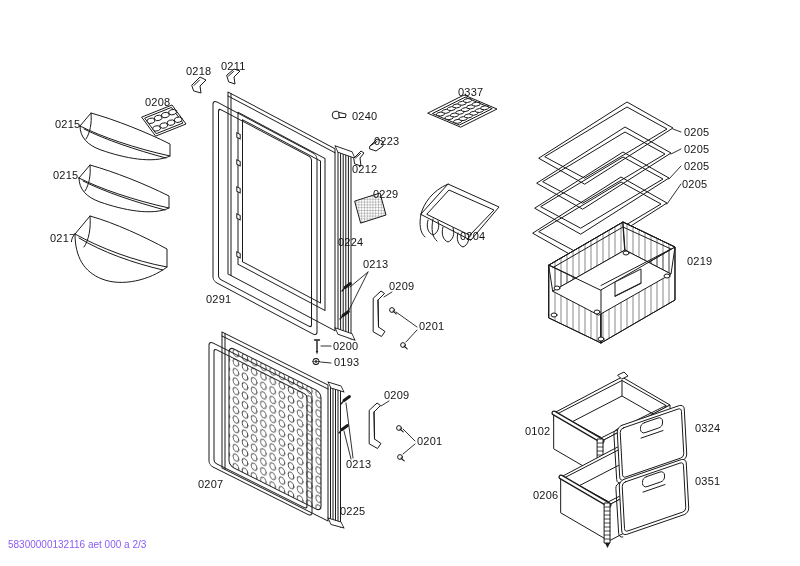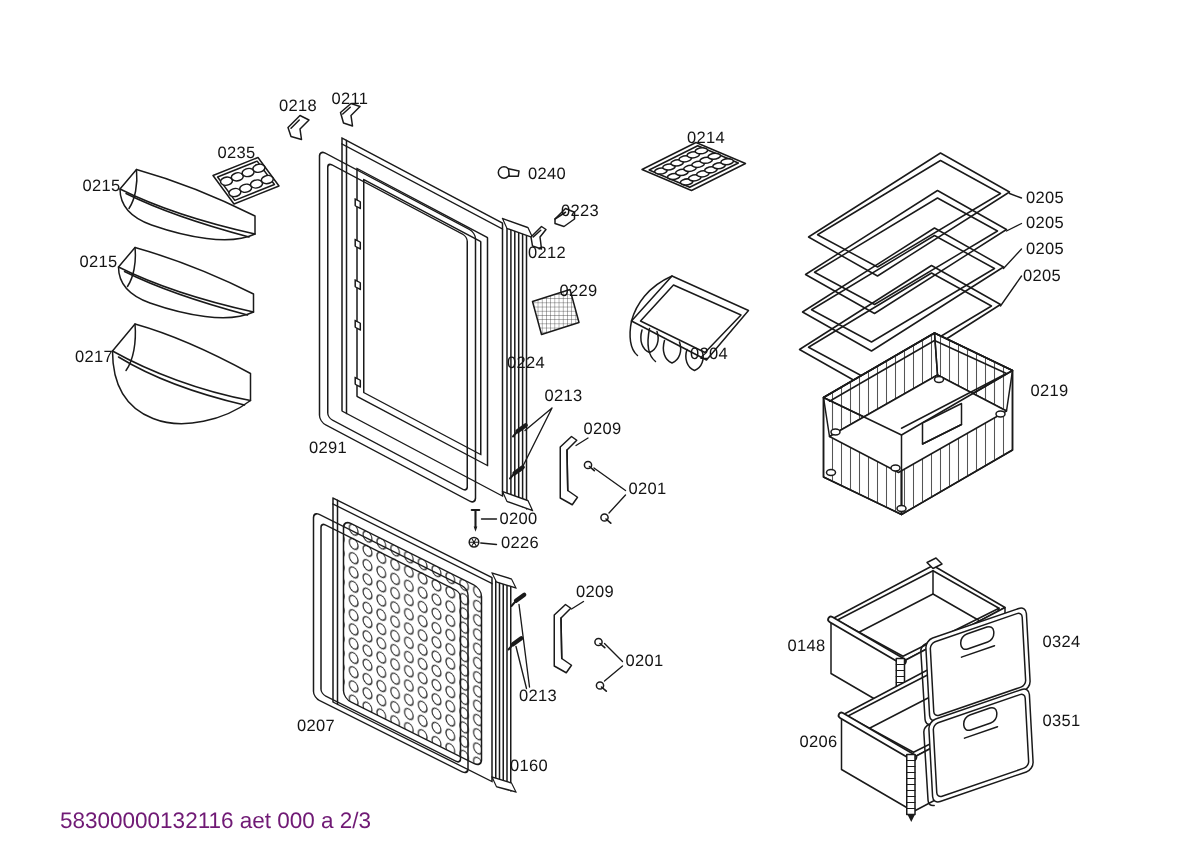--- a/index.html
+++ b/index.html
@@ -1,21 +1,21 @@
 <!DOCTYPE html>
 <html><head>
 <meta charset="utf-8">
 <style>
   html,body{margin:0;padding:0;background:#fff;}
   .stage{position:relative;width:800px;height:566px;background:#ffffff;overflow:hidden;
          font-family:"Liberation Sans",sans-serif;border-radius:22px;}
   .stage svg{position:absolute;left:0;top:0;}
   .callout{position:absolute;font-size:11px;line-height:11px;color:#141414;
            letter-spacing:.2px;white-space:nowrap;}
-  .footer{position:absolute;left:8px;top:539px;font-size:15px;color:#701a75;margin-left:32px;}
+  .footer{position:absolute;left:8px;top:539px;font-size:10px;color:#8b5cf6;}
 </style>
 </head>
 <body>
 
 <div class="stage">
 
 <svg width="800" height="566" viewBox="0 0 800 566" stroke="#1a1a1a" fill="none" stroke-width="1" stroke-linejoin="round" stroke-linecap="round">
   <defs>
     <pattern id="mesh" width="2.8" height="2.8" patternUnits="userSpaceOnUse">
       <path d="M0 0H2.8M0 0V2.8" stroke="#333" stroke-width="0.5"></path>
@@ -278,46 +278,46 @@
   <g>
     <use href="#drawerpanel" transform="translate(617,427)"></use>
   </g>
   <g>
     <use href="#drawerpanel" transform="translate(619,481)"></use>
   </g>
 </svg>
 
   <div class="callout" style="left:186px;top:66px">0218</div>
   <div class="callout" style="left:221px;top:61px">0211</div>
-  <div class="callout" style="left:145px;top:97px">0235</div>
+  <div class="callout" style="left:145px;top:97px">0208</div>
   <div class="callout" style="left:55px;top:119px">0215</div>
   <div class="callout" style="left:53px;top:170px">0215</div>
   <div class="callout" style="left:50px;top:233px">0217</div>
   <div class="call callout" style="left:352px;top:111px">0240</div>
   <div class="callout" style="left:374px;top:136px">0223</div>
   <div class="callout" style="left:352px;top:164px">0212</div>
   <div class="callout" style="left:373px;top:189px">0229</div>
   <div class="callout" style="left:338px;top:237px">0224</div>
   <div class="callout" style="left:206px;top:294px">0291</div>
   <div class="callout" style="left:363px;top:259px">0213</div>
   <div class="callout" style="left:389px;top:281px">0209</div>
   <div class="callout" style="left:419px;top:321px">0201</div>
   <div class="callout" style="left:333px;top:341px">0200</div>
-  <div class="callout" style="left:334px;top:357px">0226</div>
-  <div class="callout" style="left:458px;top:87px">0214</div>
+  <div class="callout" style="left:334px;top:357px">0193</div>
+  <div class="callout" style="left:458px;top:87px">0337</div>
   <div class="callout" style="left:460px;top:231px">0204</div>
   <div class="callout" style="left:684px;top:127px">0205</div>
   <div class="callout" style="left:684px;top:144px">0205</div>
   <div class="callout" style="left:684px;top:161px">0205</div>
   <div class="callout" style="left:682px;top:179px">0205</div>
   <div class="callout" style="left:687px;top:256px">0219</div>
-  <div class="callout" style="left:525px;top:426px">0148</div>
+  <div class="callout" style="left:525px;top:426px">0102</div>
   <div class="callout" style="left:695px;top:423px">0324</div>
   <div class="callout" style="left:533px;top:490px">0206</div>
   <div class="callout" style="left:695px;top:476px">0351</div>
   <div class="callout" style="left:384px;top:390px">0209</div>
   <div class="callout" style="left:417px;top:436px">0201</div>
   <div class="callout" style="left:346px;top:459px">0213</div>
   <div class="callout" style="left:198px;top:479px">0207</div>
-  <div class="callout" style="left:340px;top:506px">0160</div>
+  <div class="callout" style="left:340px;top:506px">0225</div>
 
   <div class="footer">58300000132116 aet 000 a 2/3</div>
 </div>
 
 </body></html>

